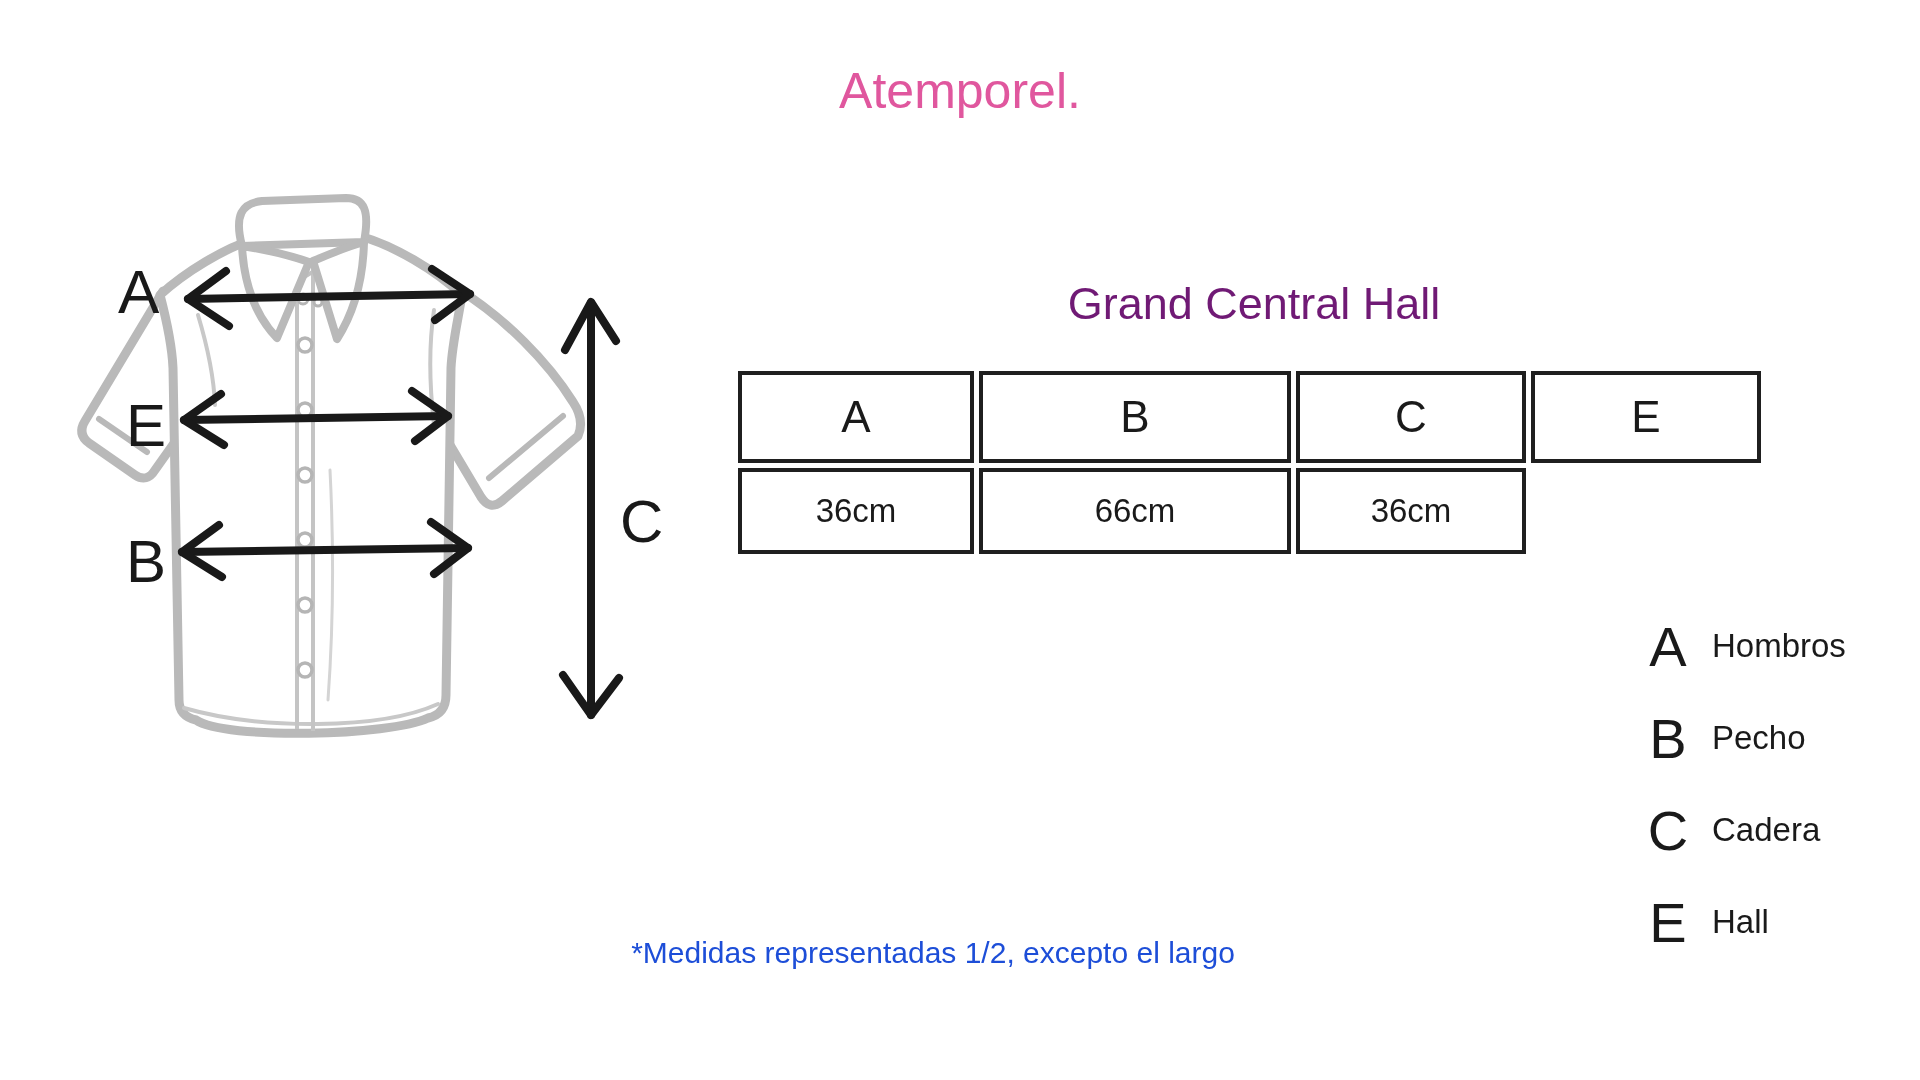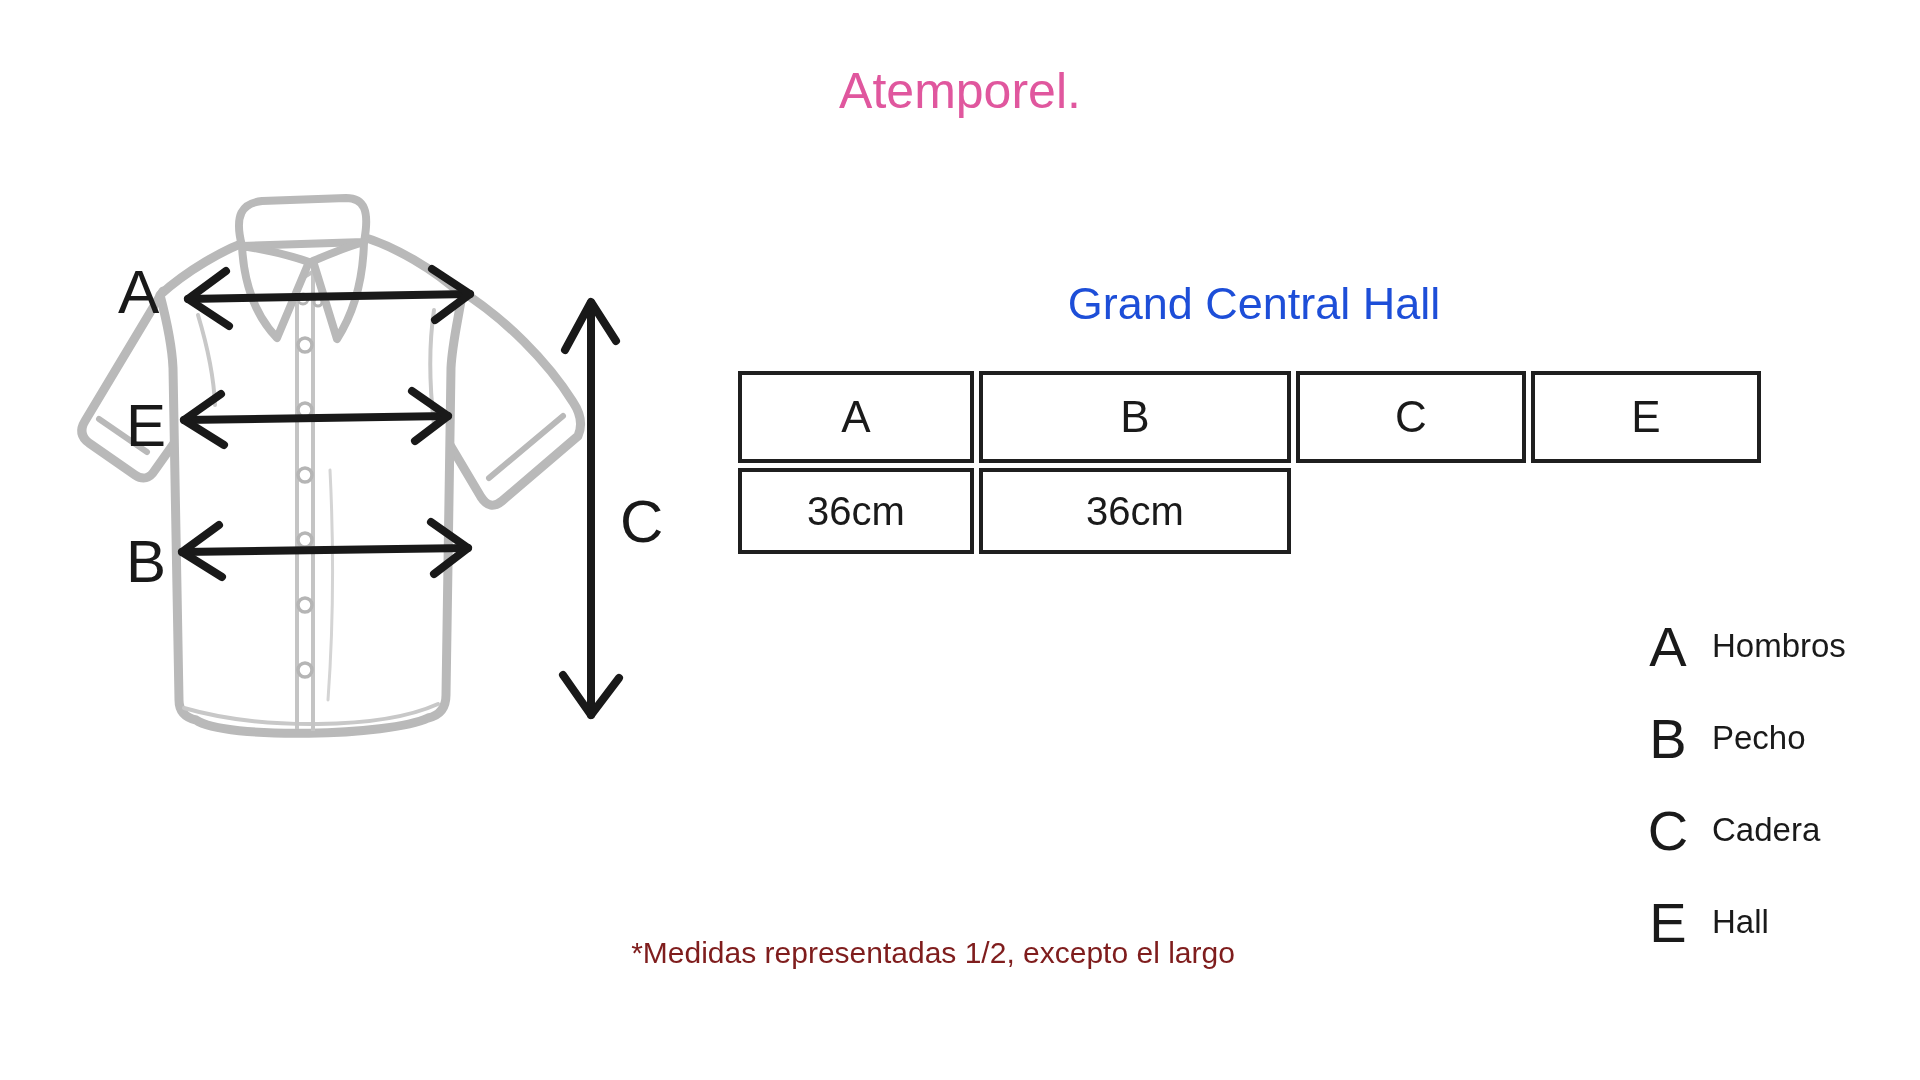--- a/index.html
+++ b/index.html
@@ -3,36 +3,36 @@
 <meta charset="utf-8">
 <style>
   html,body{margin:0;padding:0;background:#ffffff;}
   body{font-family:"Liberation Sans", sans-serif;color:#1a1a1a;}
   .canvas{position:relative;width:1920px;height:1080px;background:#fff;overflow:hidden;padding-left:48px;}
 
   .brand-logo{position:absolute;left:710px;top:62px;width:500px;text-align:center;
     font-size:50px;font-weight:400;letter-spacing:0px;color:#e0579e;}
 
   .product-title{position:absolute;left:954px;top:278px;width:600px;text-align:center;
-    font-size:45px;font-weight:400;color:#1d4ed8;}
+    font-size:45px;font-weight:400;color:#701a75;}
 
   .size-table{position:absolute;left:738px;top:371px;display:grid;
     grid-template-columns:236px 312px 230px 230px;grid-auto-rows:auto;gap:5px;}
   .size-table .cell{background:#fff;border:4px solid #1f1f1f;display:flex;
     align-items:center;justify-content:center;box-sizing:border-box;}
   .size-table .head{height:92px;font-size:44px;}
-  .size-table .val{height:86px;font-size:40px;}
+  .size-table .val{height:86px;font-size:33px;}
 
   .legend{position:absolute;left:1636px;top:600px;}
   .legend-row{display:flex;align-items:center;height:92px;}
   .legend-letter{width:64px;text-align:center;font-size:56px;color:#1a1a1a;}
   .legend-label{margin-left:12px;font-size:33px;color:#1a1a1a;}
 
   .footnote{position:absolute;left:583px;top:930px;width:700px;text-align:center;
-    font-size:30px;line-height:45px;color:#7f1d1d;}
+    font-size:30px;line-height:45px;color:#1d4ed8;}
 
   svg text{font-family:"Liberation Sans", sans-serif;fill:#191919;}
 </style>
 </head>
 <body>
 
 <div class="canvas">
 
   <div class="brand-logo">Atemporel.</div>
 
@@ -112,20 +112,21 @@
   </svg>
 
   <div class="product-title">Grand Central Hall</div>
 
   <div class="size-table">
     <div class="cell head">A</div>
     <div class="cell head">B</div>
     <div class="cell head">C</div>
     <div class="cell head">E</div>
     <div class="cell val">36cm</div>
+    <div class="cell val">66cm</div>
     <div class="cell val">36cm</div>
   </div>
 
   <div class="legend">
     <div class="legend-row">
       <span class="legend-letter">A</span>
       <span class="legend-label">Hombros</span>
     </div>
     <div class="legend-row">
       <span class="legend-letter">B</span>

